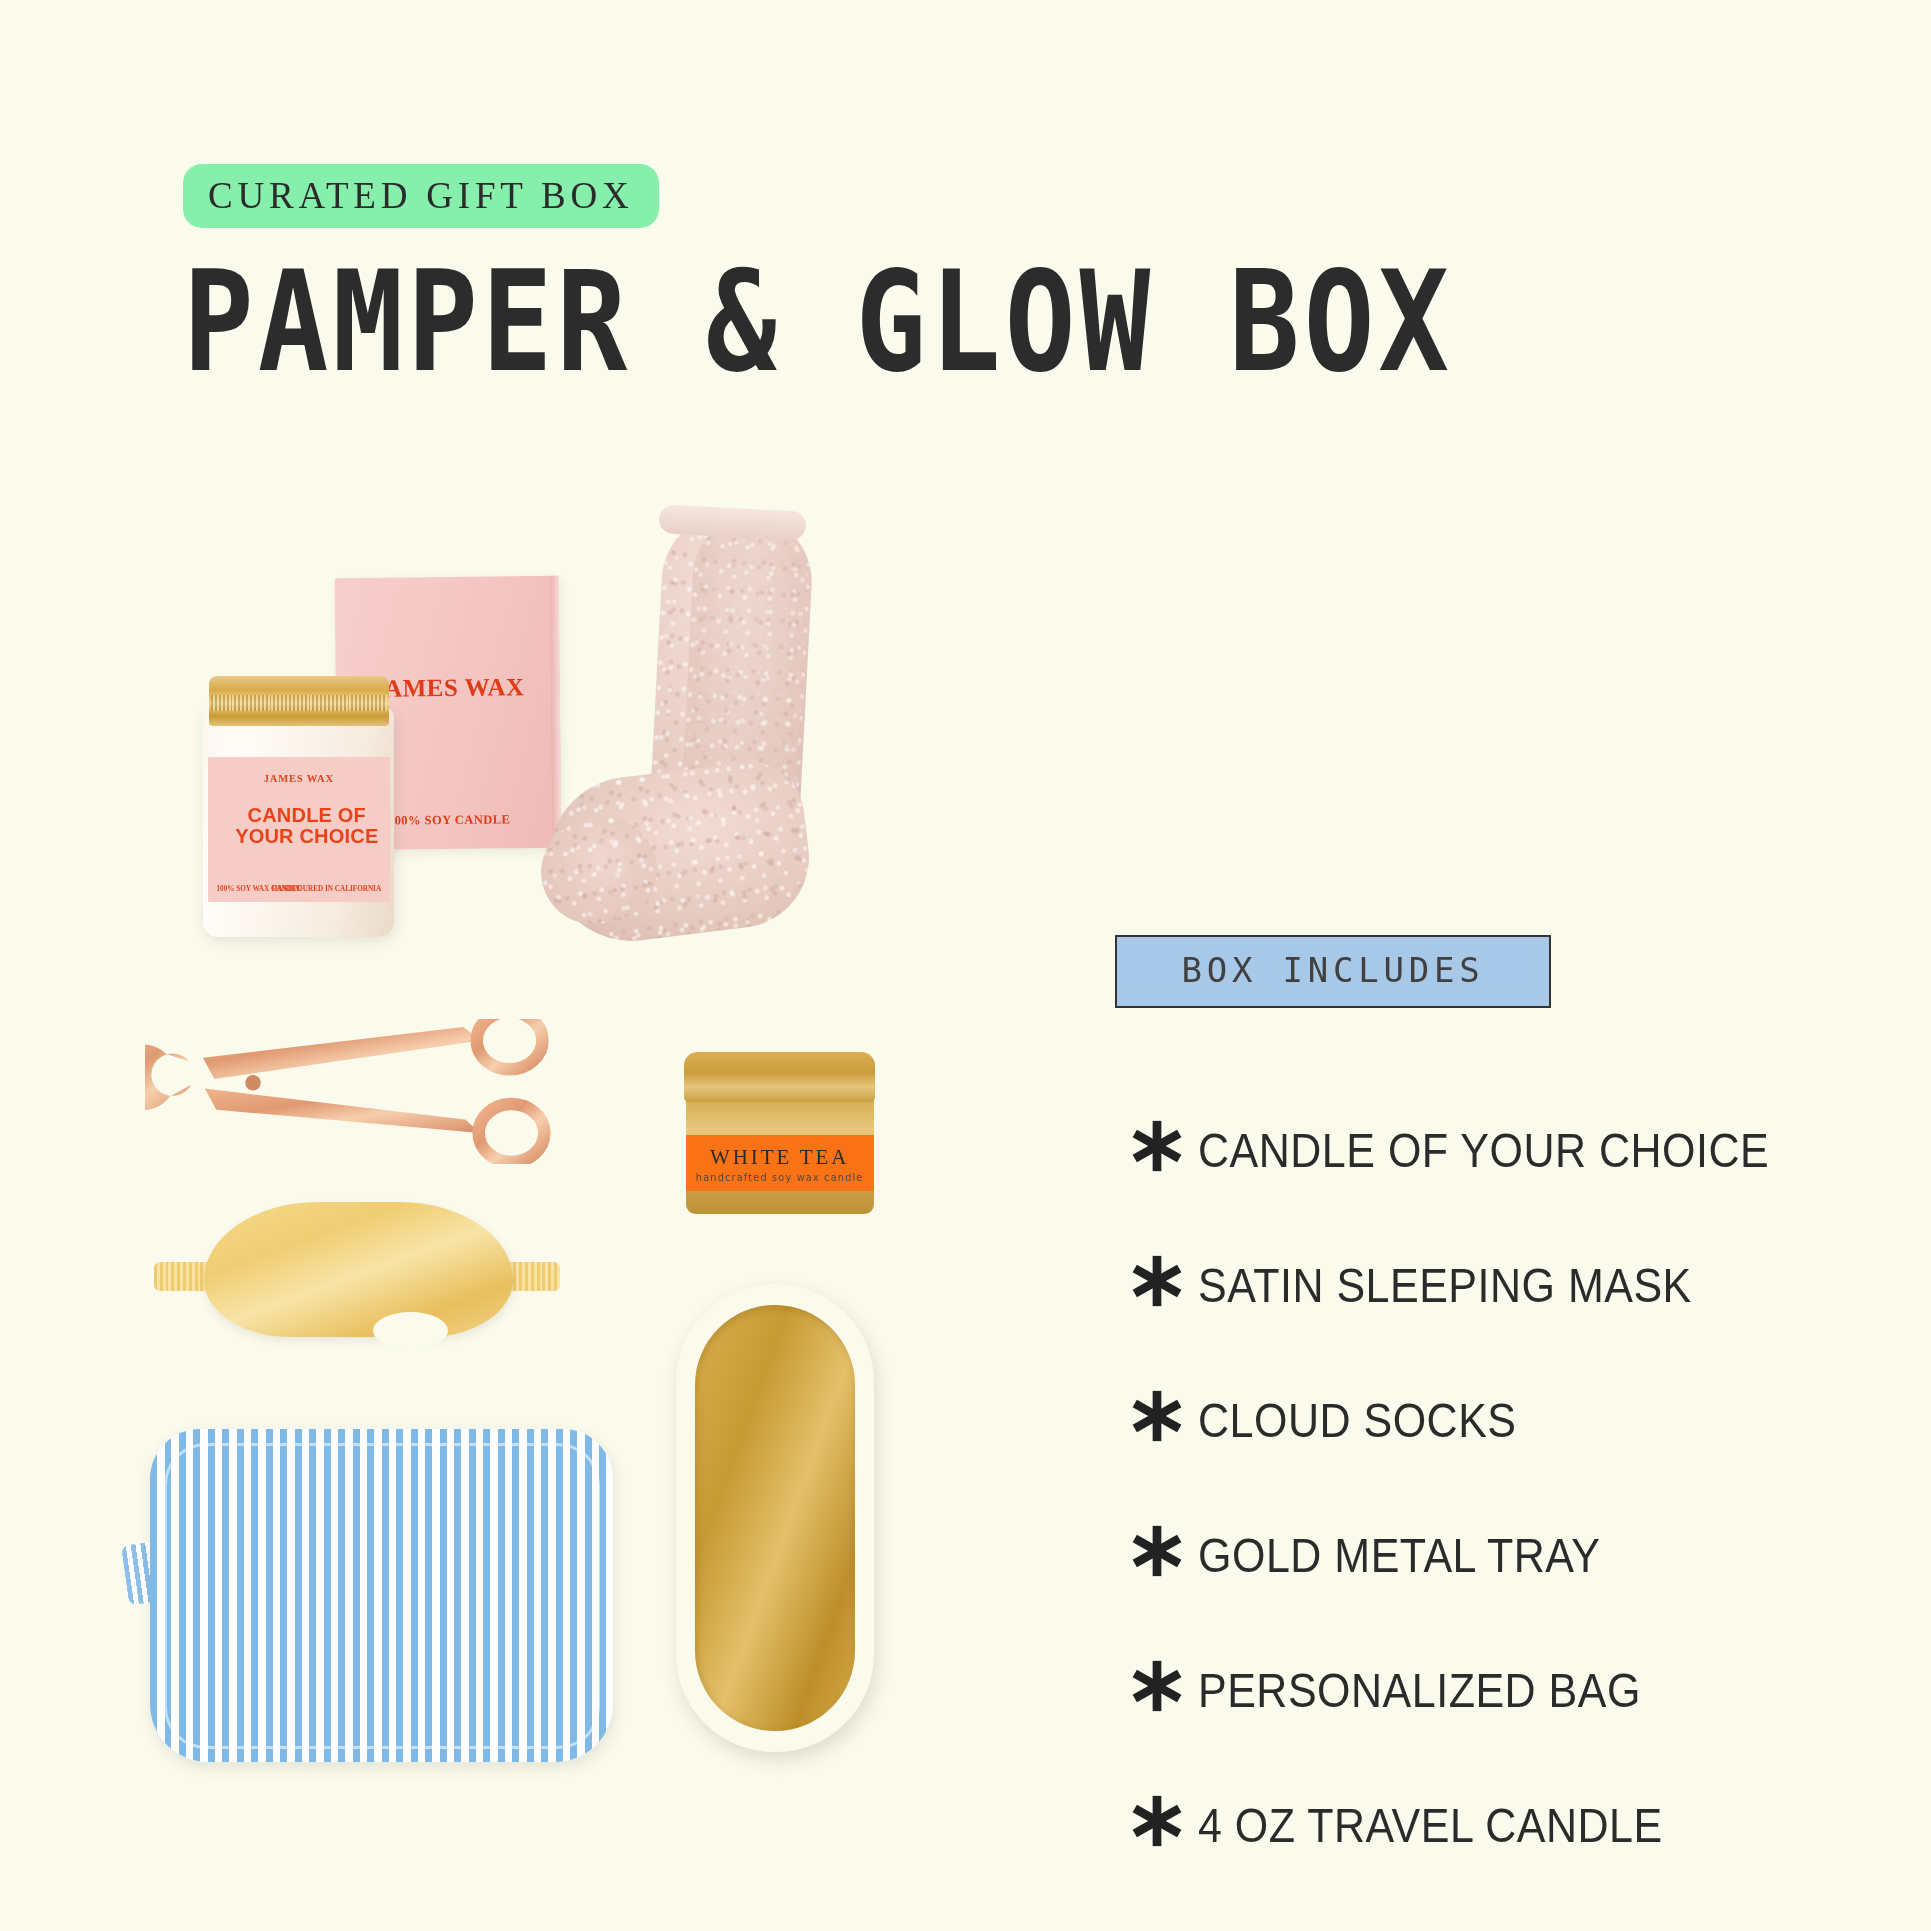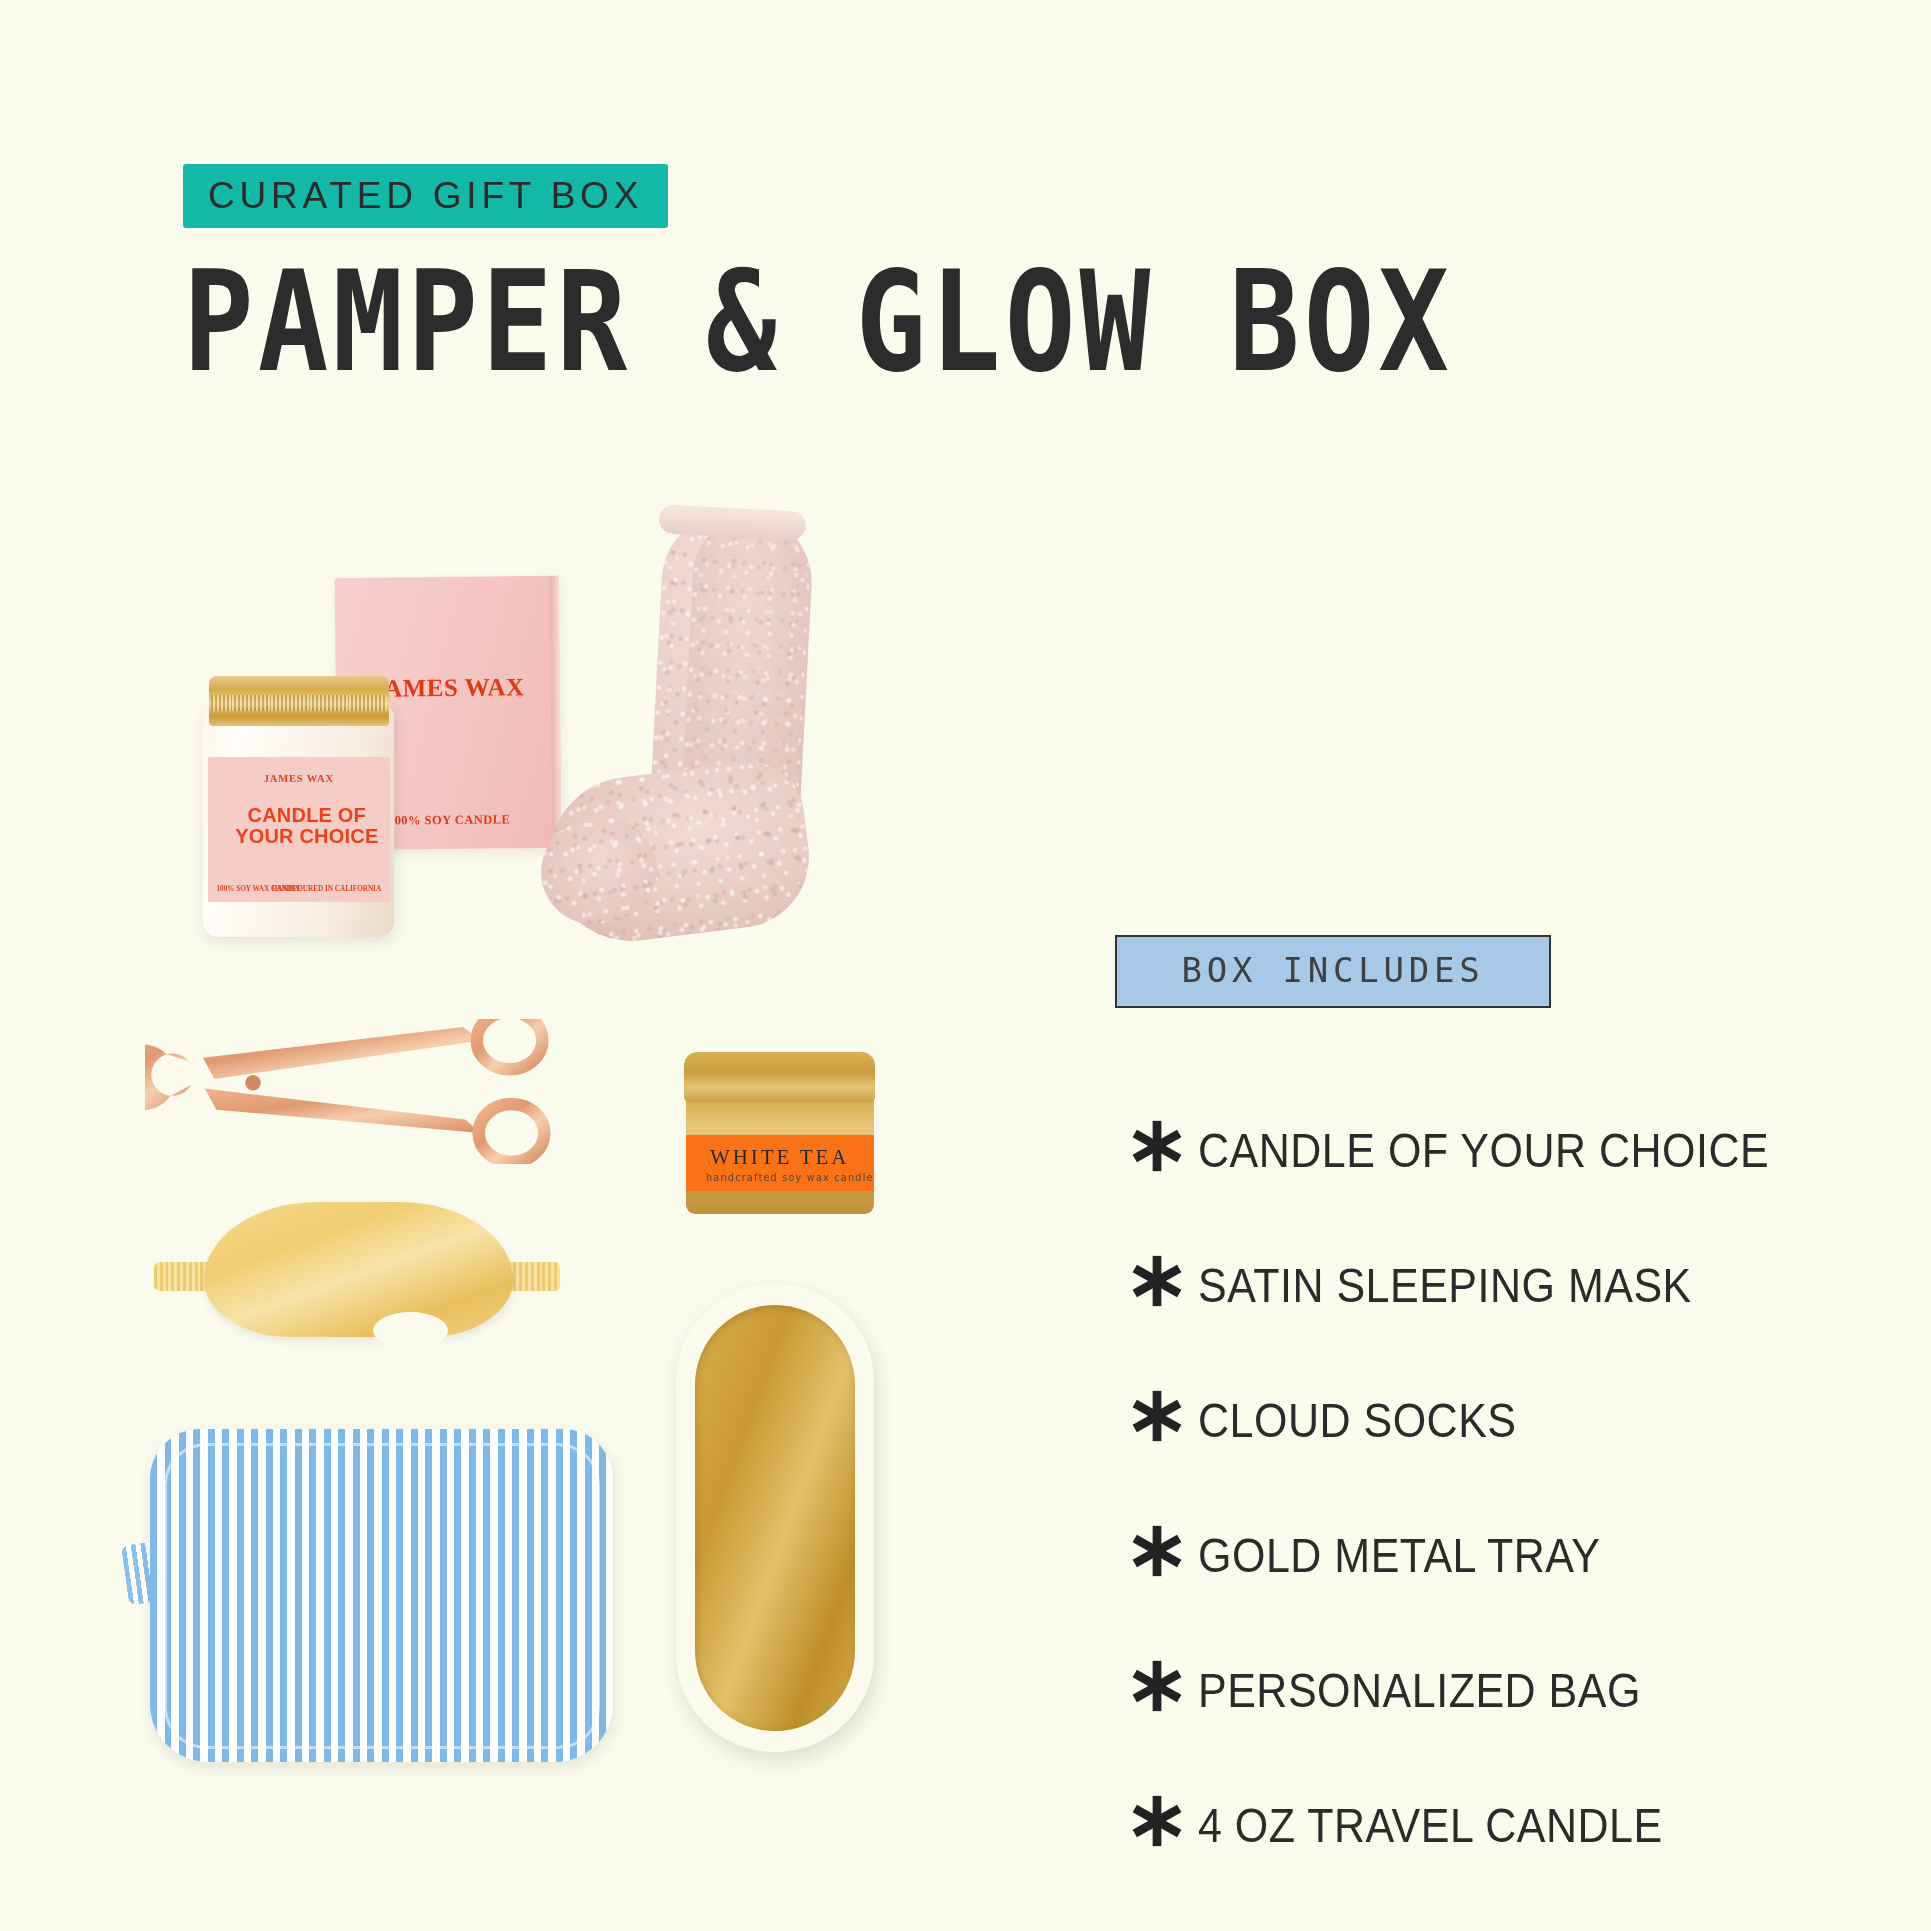--- a/index.html
+++ b/index.html
@@ -13,27 +13,27 @@
     font-family: "Liberation Sans", sans-serif;
     overflow: hidden;
     position: relative;
   }
 
   
   .header { position: absolute; left: 183px; top: 164px; }
 
   .eyebrow {
     display: inline-block;
-    background: #14b8a6;
+    background: #86efac;
     color: #2b2b2b;
-    font-family: Liberation Sans, sans-serif;
+    font-family: Liberation Serif, serif;
     font-size: 37px;
     letter-spacing: 4.8px;
     padding: 12.6px 25px 14.5px 25px;
-    border-radius: 3px;
+    border-radius: 19px;
     line-height: 1;
     white-space: nowrap;
   }
 
   .main-title {
     margin-top: 25px;
     color: #2c2c2c;
     font-family: "DejaVu Sans Mono", monospace;
     font-weight: bold;
     font-size: 114px;
@@ -282,21 +282,21 @@
   .tin-label {
     position: absolute; left: 9.7px; top: 83px; width: 188px; height: 56px;
     background: #f97316;
   }
   .tin-title {
     position: absolute; left: 0; right: 0; top: 9.7px; text-align: center;
     font-family: "Liberation Serif", serif;
     font-size: 21px; letter-spacing: 2.9px; color: #2a2a2a;
   }
   .tin-sub {
-    position: absolute; left: 0; right: 0; top: 37px; text-align: right;
+    position: absolute; left: 0; right: 0; top: 37px; text-align: center;
     font-family: "DejaVu Sans", sans-serif;
     font-size: 9.7px; letter-spacing: 1.2px; color: #4a4a4a;
   }
 
   
   .tray { left: 676px; top: 1284px; width: 198px; height: 468px; }
   .tray-outer {
     position: absolute; inset: 0;
     background: linear-gradient(100deg,#cfa13c 0%, #e8c濃 0%, #e3bd63 18%, #c99a32 45%, #e7c878 62%, #c0912d 85%, #d9ae50 100%);
     border-radius: 98px;

